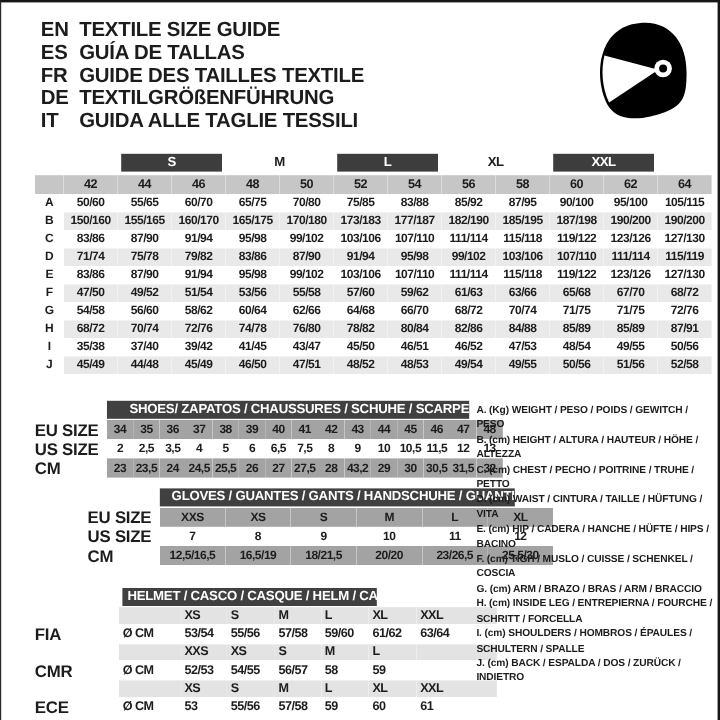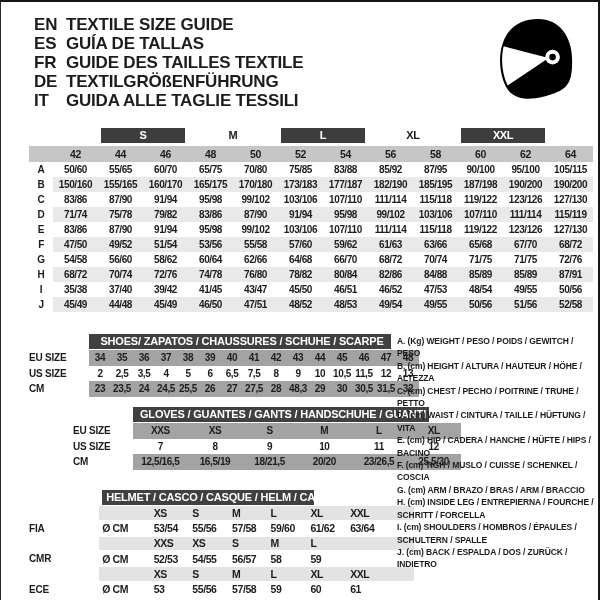--- a/index.html
+++ b/index.html
@@ -30,25 +30,25 @@
   .main-table tr.stripe td.rl{background:#fff;}
   .gbox,.glabel{height:15px;line-height:15px;font-size:11px;font-weight:700;text-align:center;margin:0 3px 3px 3px;}
   .gbox{background:#3d3d3d;color:#fff;}
   
   .sub{position:absolute;left:28px;}
   .shoes{top:331px;width:390px;}
   .gloves{top:404px;width:388px;margin-left:44px;}
   .helmet-t{top:487px;width:385px;}
   .sub col.c-lab{width:60px;}
   .sub td{font-size:10px;font-weight:700;letter-spacing:-0.4px;}
-  .sub td.lab{text-align:left;font-size:10px;font-weight:700;letter-spacing:-0.2px;background:#fff;}
+  .sub td.lab{text-align:left;font-size:14px;font-weight:700;letter-spacing:-0.2px;background:#fff;}
   .sub tr{height:15.5px;}
   .sub tr.bar-row{height:17px;}
   .bar{background:#404040;color:#fff;font-size:11px;font-weight:700;letter-spacing:-0.2px;
-       text-align:center;padding:0 0 0 4px;height:15px;line-height:15px;}
+       text-align:right;padding:0 0 0 4px;height:15px;line-height:15px;}
   .bar.w-shoes{width:298px;}
   .bar.w-gloves{width:292px;}
   .bar.w-helmet{width:208px;}
   .sub tr.shade td:not(.lab){background:#a3a3a3;}
   
   .helmet-t tr.size-row{height:13.5px;}
   .helmet-t tr.size-row td:not(.lab){background:#e3e3e3;}
   .helmet-t tr.val-row{height:17px;}
   .helmet-t td{text-align:left;padding-left:3px;font-size:10.5px;}
   .helmet-t td.lab{padding-left:0;}
@@ -349,21 +349,21 @@
           <td class="lab">CM</td>
           <td>23</td>
           <td>23,5</td>
           <td>24</td>
           <td>24,5</td>
           <td>25,5</td>
           <td>26</td>
           <td>27</td>
           <td>27,5</td>
           <td>28</td>
-          <td>48,3</td>
+          <td>43,2</td>
           <td>29</td>
           <td>30</td>
           <td>30,5</td>
           <td>31,5</td>
           <td>32</td>
         </tr>
       </tbody>
   </table>
 
   <table class="sub gloves">

